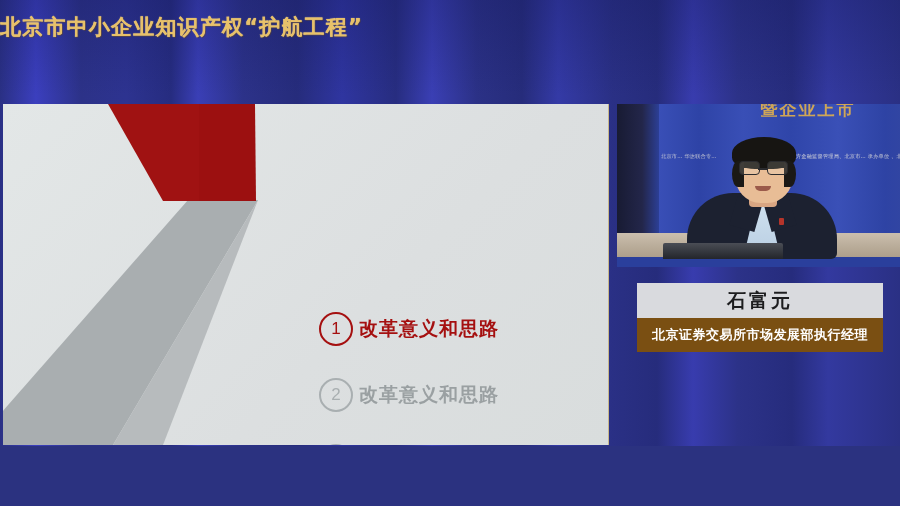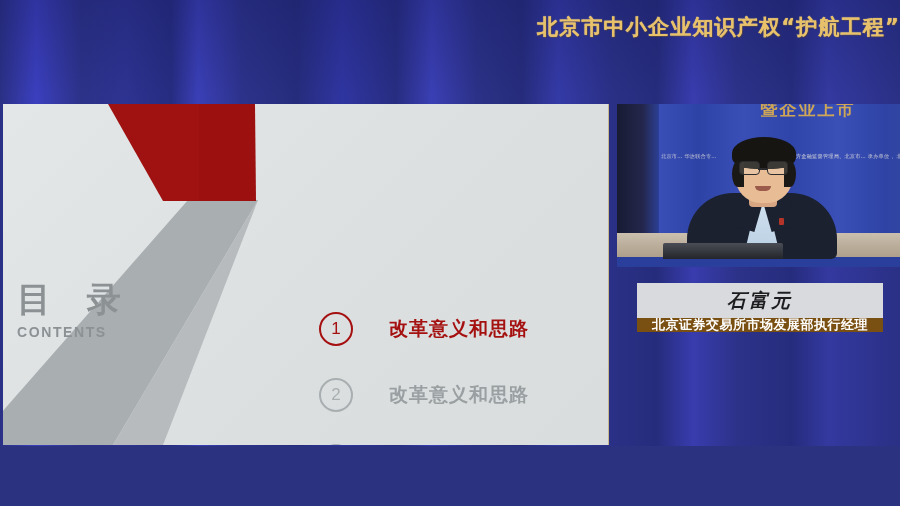--- a/index.html
+++ b/index.html
@@ -61,21 +61,21 @@
     left: 0; right: 0;
     top: 446px; bottom: 0;
     background: #2b3280;
   }
 
   
   .header {
     position: absolute;
     left: 0; right: 0;
     top: 12px;
-    text-align: right;
+    text-align: left;
     pointer-events: none;
   }
   .header .tline {
     display: block;
     font-family: "DejaVu Sans", "Liberation Sans", sans-serif;
     font-weight: bold;
     font-size: 21px;
     letter-spacing: 1.2px;
     line-height: 30px;
     color: #e8c169;
@@ -167,21 +167,21 @@
     font-family: "Liberation Sans", sans-serif;
     font-size: 17px;
     font-weight: normal;
     box-sizing: border-box;
   }
   .agenda-item.active .agenda-num {
     border-color: #a51010;
     color: #a51010;
   }
   .agenda-text {
-    margin-left: 36px;
+    margin-left: 6px;
     font-family: "DejaVu Sans", "Liberation Sans", sans-serif;
     font-size: 19px;
     font-weight: bold;
     letter-spacing: 1px;
     color: #9aa0a2;
     white-space: nowrap;
   }
   .agenda-item.active .agenda-text {
     color: #a51010;
   }
@@ -390,25 +390,24 @@
     background: #d9dade;
     height: 35px;
     display: flex;
     align-items: center;
     justify-content: center;
     color: #1d1d1f;
     font-family: "DejaVu Sans", "Liberation Sans", sans-serif;
     font-size: 19px;
     font-weight: bold;
     letter-spacing: 3px;
-    font-style: italic;
   }
   .np-title {
     background: #7a4f12;
-    height: 14px;
+    height: 34px;
     display: flex;
     align-items: center;
     justify-content: center;
     color: #ffffff;
     font-family: "DejaVu Sans", "Liberation Sans", sans-serif;
     font-size: 13px;
     font-weight: bold;
     letter-spacing: 0.5px;
     white-space: nowrap;
   }
@@ -432,24 +431,20 @@
     <svg class="chev-gray" viewBox="0 0 605 341" preserveAspectRatio="none">
       <polygon points="185,96 255,96 110,341 -30,341" fill="#a9aeb0"></polygon>
       <polygon points="255,96 255,96 160,341 110,341" fill="#b7bbbd"></polygon>
     </svg>
 
     <svg class="chev-red" viewBox="0 0 605 341" preserveAspectRatio="none">
       <polygon points="105,0 196,0 253,97 160,97" fill="#a01212"></polygon>
       <polygon points="196,0 252,0 253,97 196,97" fill="#9c1010"></polygon>
     </svg>
 
-    <div class="toc-label">
-      <div class="toc-cn">目 录</div>
-      <div class="toc-en">CONTENTS</div>
-    </div>
 
     <div class="agenda">
       <div class="agenda-item active">
         <div class="agenda-num">1</div>
         <div class="agenda-text">改革意义和思路</div>
       </div>
       <div class="agenda-item">
         <div class="agenda-num">2</div>
         <div class="agenda-text">改革意义和思路</div>
       </div>

